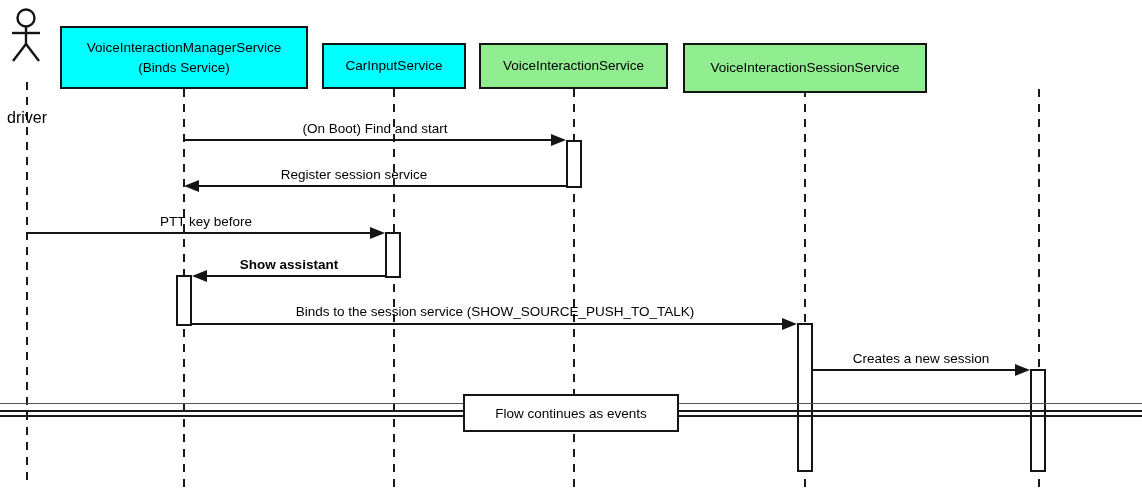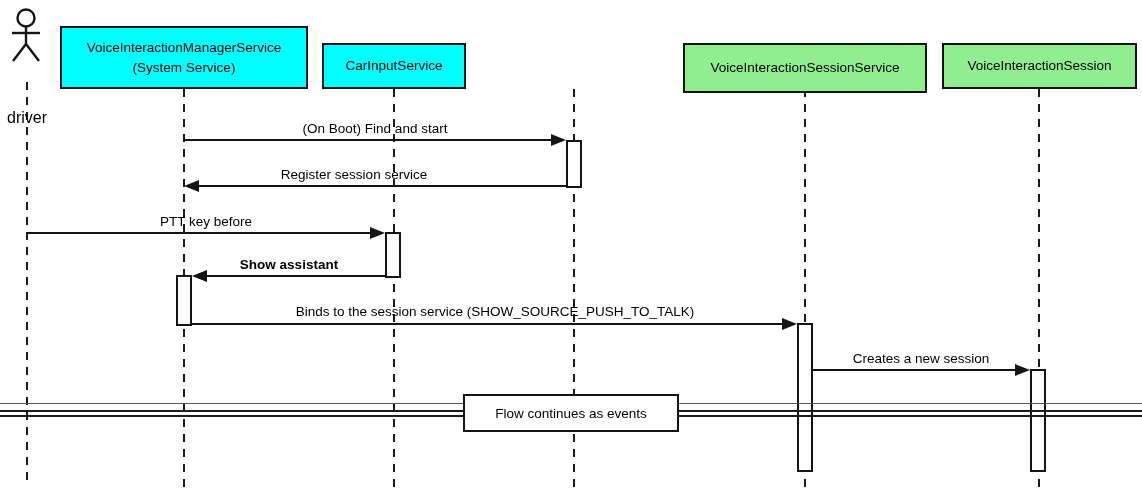--- a/index.html
+++ b/index.html
@@ -88,30 +88,30 @@
       <line x1="20" y1="21.5" x2="20" y2="39" stroke="#141414" stroke-width="2.4"></line>
       <line x1="6" y1="28" x2="34" y2="28" stroke="#141414" stroke-width="2.4"></line>
       <line x1="20" y1="39" x2="7" y2="56" stroke="#141414" stroke-width="2.4"></line>
       <line x1="20" y1="39" x2="33" y2="56" stroke="#141414" stroke-width="2.4"></line>
     </svg>
   </div>
   <div class="actor-label" style="left:27px; top:64px;">driver</div>
 
   <div class="participant p-cyan" style="left:60px; top:26px; width:248px; height:63px;">
     <span>VoiceInteractionManagerService</span>
-    <span>(System Service)</span>
+    <span>(Binds Service)</span>
   </div>
   <div class="participant p-cyan" style="left:322px; top:43px; width:144px; height:46px;">
     <span>CarInputService</span>
   </div>
+  <div class="participant p-green" style="left:479px; top:43px; width:189px; height:46px;">
+    <span>VoiceInteractionService</span>
+  </div>
   <div class="participant p-green" style="left:683px; top:43px; width:244px; height:50px;">
     <span>VoiceInteractionSessionService</span>
-  </div>
-  <div class="participant p-green" style="left:942px; top:43px; width:195px; height:46px;">
-    <span>VoiceInteractionSession</span>
   </div>
 
   <div>
     <div class="mlabel" style="left:375px; top:121px;">(On Boot) Find and start</div>
     <div class="mline" style="left:184px; top:139px; width:367px;"></div>
     <div class="mhead-right" style="left:551px; top:134px;"></div>
   </div>
 
   <div>
     <div class="mlabel" style="left:354px; top:167px;">Register session service</div>

